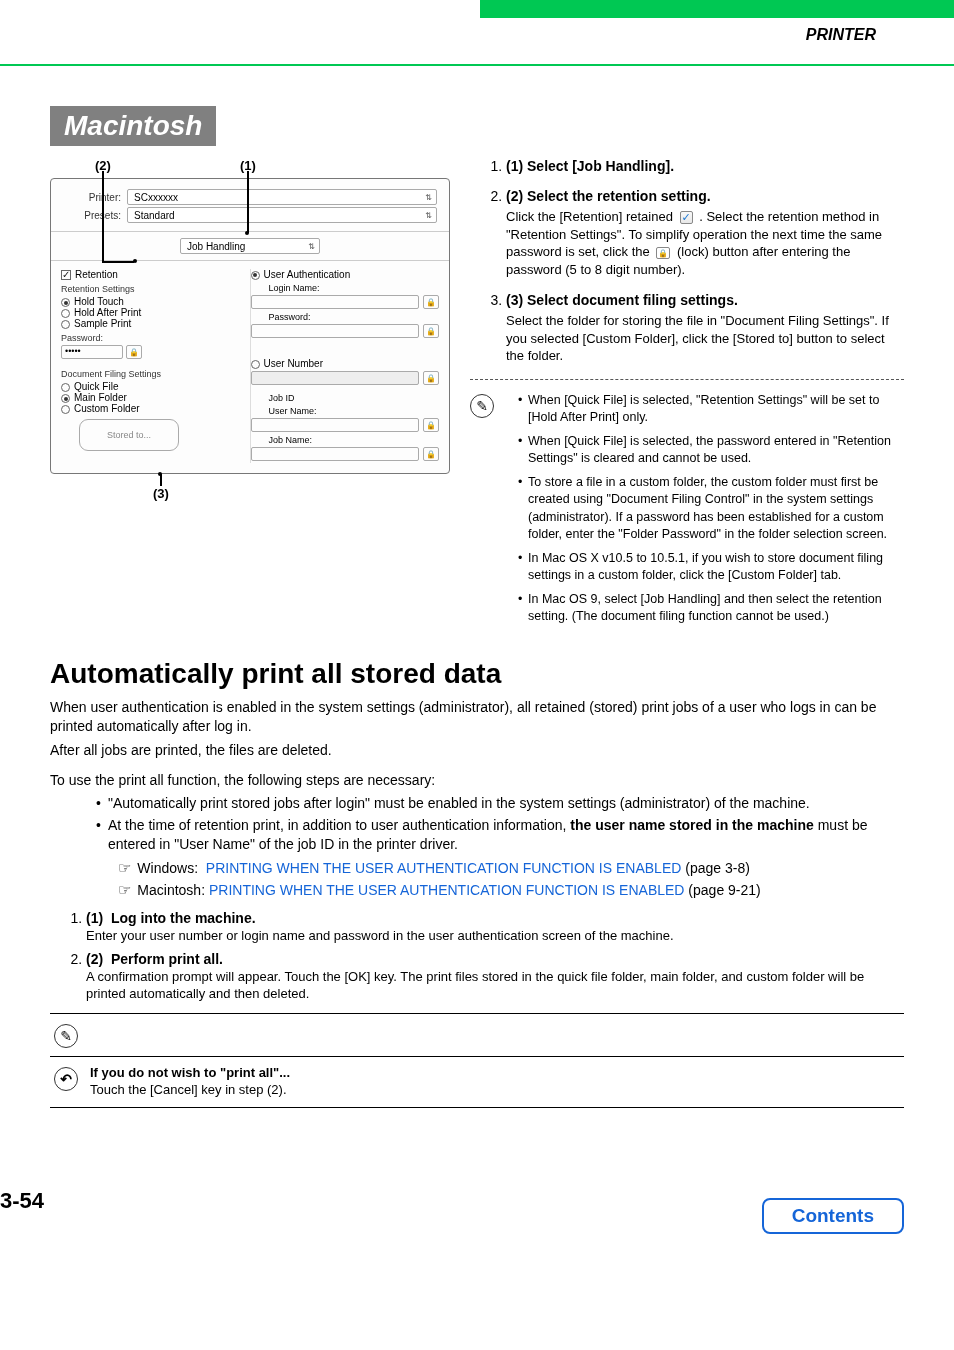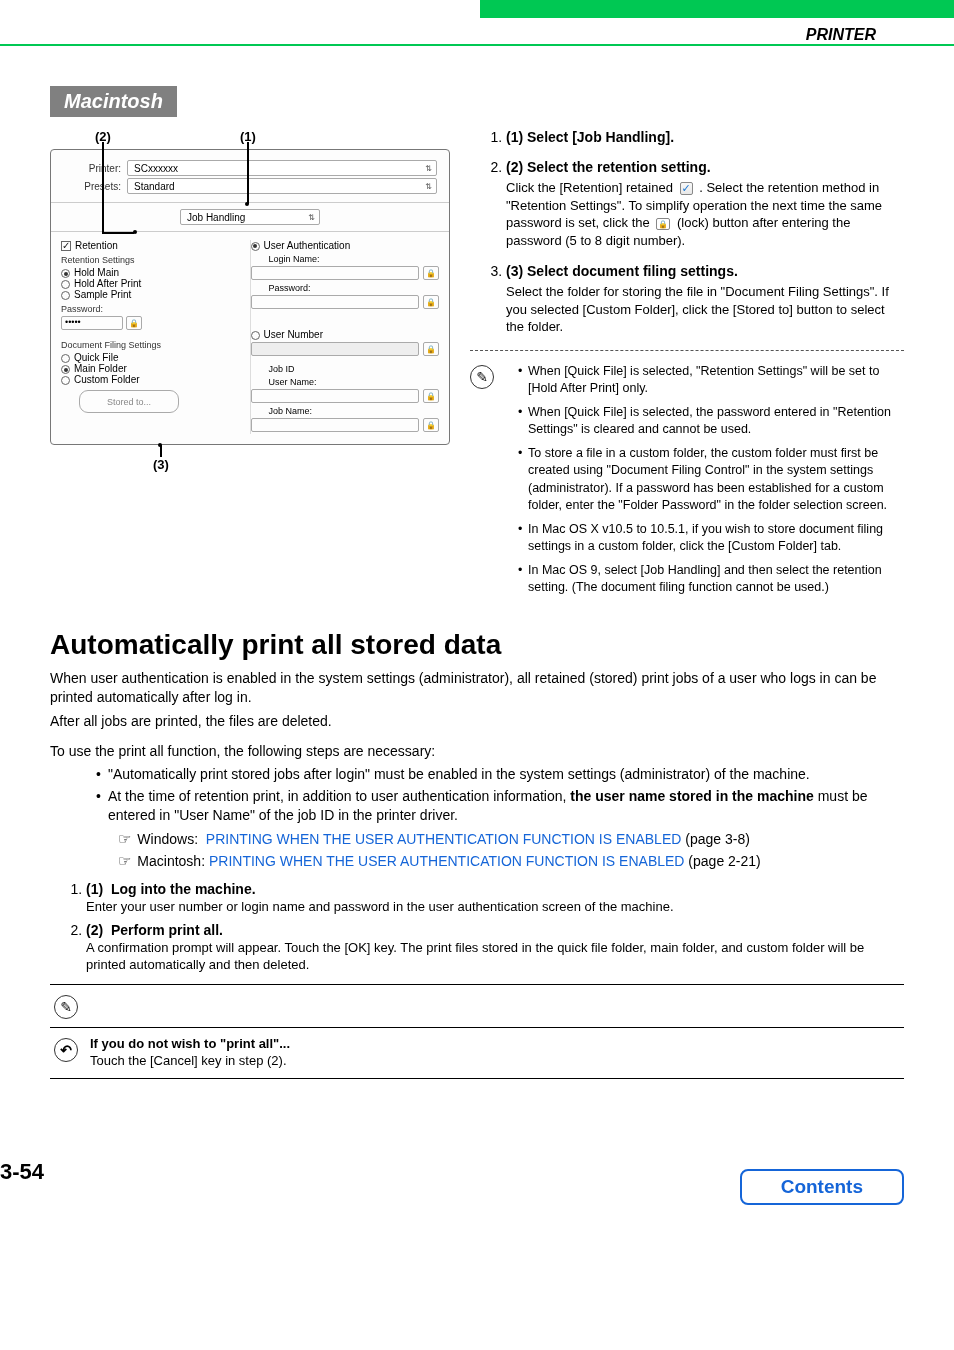--- a/index.html
+++ b/index.html
@@ -13,36 +13,36 @@
   }
   .green-bar-top {
     height: 18px;
     background: #00c853;
     margin-left: 480px;
   }
   .header-row {
     display: flex;
     align-items: flex-end;
     justify-content: flex-end;
-    padding: 8px 50px 0 50px;
+    padding: 8px 50px 20px 50px;
     border-bottom: 2px solid #00c853;
   }
   .header-title {
     font-weight: bold;
     font-style: italic;
     font-size: 16px;
     margin-right: 28px;
   }
   .page-body {
     padding: 0 50px 20px 50px;
   }
   .section-label {
     background: #808080;
     color: #fff;
-    font-size: 20px;
+    font-size: 28px;
     font-weight: bold;
     font-style: italic;
     padding: 4px 14px;
     display: inline-block;
     margin-top: 40px;
   }
   .columns {
     display: flex;
     gap: 20px;
     margin-top: 12px;
@@ -88,21 +88,21 @@
   .radio { display:inline-block; width:9px; height:9px; border:1px solid #666; border-radius:50%; margin-right:4px; vertical-align:middle; position:relative; }
   .radio.on::after { content:""; position:absolute; top:1.5px; left:1.5px; width:4px; height:4px; background:#333; border-radius:50%; }
   .subh { font-size:9px; color:#333; margin:4px 0 2px 0; }
   .pwbox { display:flex; align-items:center; gap:3px; }
   .pwfield { border:1px solid #aaa; height:14px; width:62px; border-radius:2px; padding:0 3px; font-size:9px; }
   .lockbtn { width:16px; height:14px; border:1px solid #aaa; border-radius:2px; font-size:8px; display:flex; align-items:center; justify-content:center; }
   .txtfield { border:1px solid #aaa; height:14px; border-radius:2px; width:100%; }
   .fldrow { display:flex; align-items:center; gap:4px; margin:2px 0; }
   .fldrow .txtfield { flex:1; }
   .dlg-col .subh2 { font-size:9px; margin:3px 0 1px 18px; }
-  .btn-stored { width:100px; height:23px; border:1px solid #aaa; border-radius:9px; font-size:9px; display:flex; align-items:center; justify-content:center; color:#888; margin:5px 0 0 18px;}
+  .btn-stored { width:100px; height:32px; border:1px solid #aaa; border-radius:9px; font-size:9px; display:flex; align-items:center; justify-content:center; color:#888; margin:5px 0 0 18px;}
 
   
   .co-line { position:absolute; background:#000; }
   .co-line.h { height:1.5px; }
   .co-line.v { width:1.5px; }
   .co-dot { position:absolute; width:4px; height:4px; background:#000; border-radius:50%; }
 
   .steps li { margin-bottom:14px; }
   ol.steps { padding-left:36px; margin:0; }
   .steps .title { font-weight:bold; }
@@ -150,21 +150,21 @@
   ol.steps2 .b { font-size:13px; line-height:1.3; margin-top:2px; }
 
   .info-box { border-top:1px solid #000; border-bottom:1px solid #000; padding:8px 4px; margin-top:8px; display:flex; gap:12px; align-items:flex-start; font-size:13px; line-height:1.3;}
   .info-box + .info-box { margin-top:0; border-top:none; margin-bottom:40px;}
 
   .footer { font-size:22px; font-weight:bold; margin:20px 0 10px; }
   .contents-btn {
     position:absolute; right:50px; bottom:8px;
     border:2px solid #1565d8; border-radius:8px;
     color:#1565d8; font-weight:bold; font-size:19px;
-    padding:5px 39px;
+    padding:5px 28px;
   }
   .footer-wrap { position:relative; height:54px; }
   .step-marker { font-weight:bold; }
 </style>
 </head>
 <body>
 
 <div class="green-bar-top"></div>
 <div class="header-row">
   <div class="header-title">PRINTER</div>
@@ -208,21 +208,21 @@
           <div class="dlg-sub">
             <div class="dlg-select">
               <span>Job Handling</span>
                 <span class="chev">⇅</span>
             </div>
           </div>
           <div class="dlg-main">
             <div class="dlg-col">
               <div><span class="chk checked"></span><span>Retention</span></div>
               <div class="subh">Retention Settings</div>
-              <div><span class="radio on"></span><span>Hold Main</span></div>
+              <div><span class="radio on"></span><span>Hold Touch</span></div>
               <div><span class="radio"></span><span>Hold After Print</span></div>
               <div><span class="radio"></span><span>Sample Print</span></div>
               <div class="subh">Password:</div>
               <div class="pwbox">
                 <div class="pwfield">•••••</div>
                 <div class="lockbtn">🔒</div>
               </div>
               <div class="subh" style="margin-top:10px;">Document Filing Settings</div>
               <div><span class="radio"></span><span>Quick File</span></div>
               <div><span class="radio on"></span><span>Main Folder</span></div>
@@ -317,21 +317,21 @@
     <li>
       <span>At the time of retention print, in addition to user authentication information, </span><b>the user name stored in the machine</b><span> must be entered in "User Name" of the job ID in the printer driver.</span>
       <div style="margin-left:10px; margin-top:2px;">
         <span class="hand">☞</span>
         <span>Windows:</span>
         &nbsp;<span class="link">PRINTING WHEN THE USER AUTHENTICATION FUNCTION IS ENABLED</span><span> (page 3-8)</span>
       </div>
       <div style="margin-left:10px;">
         <span class="hand">☞</span>
         <span>Macintosh:</span>
-        <span class="link">PRINTING WHEN THE USER AUTHENTICATION FUNCTION IS ENABLED</span><span> (page 2-21)</span>
+        <span class="link">PRINTING WHEN THE USER AUTHENTICATION FUNCTION IS ENABLED</span><span> (page 9-21)</span>
       </div>
     </li>
   </ul>
 
   <ol class="steps2">
     <li>
       <div class="t"><span class="step-marker">(1)</span> &nbsp;<span>Log into the machine.</span></div>
       <div class="b">Enter your user number or login name and password in the user authentication screen of the machine.</div>
     </li>
     <li>

